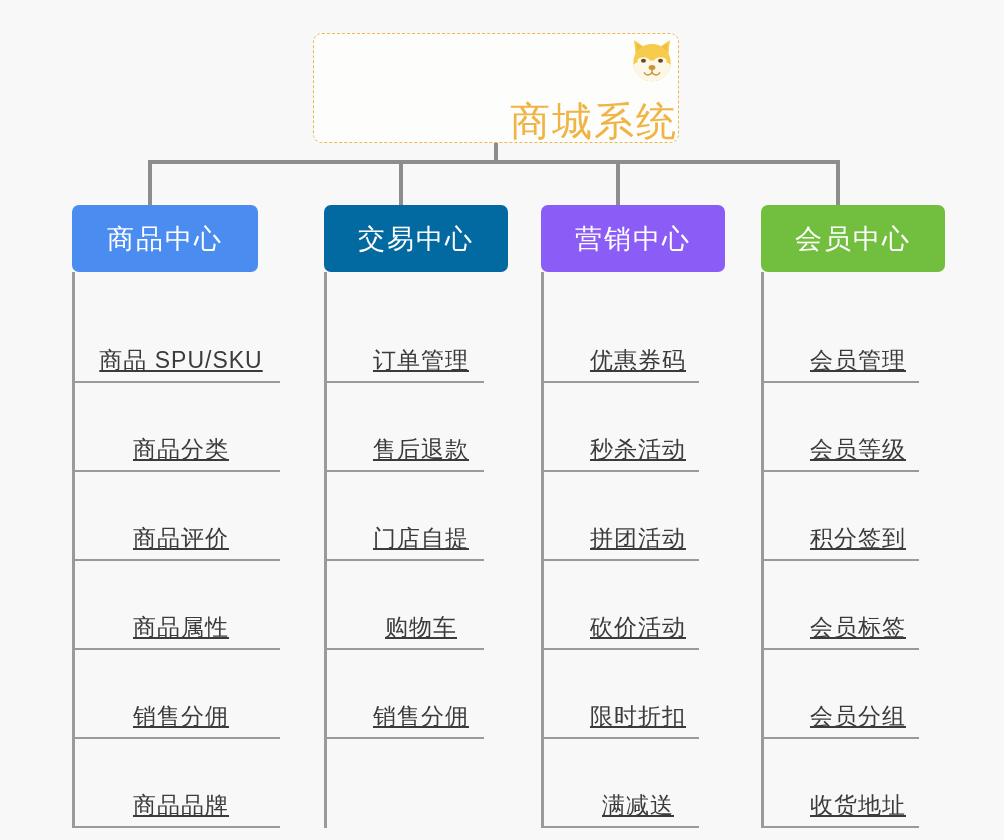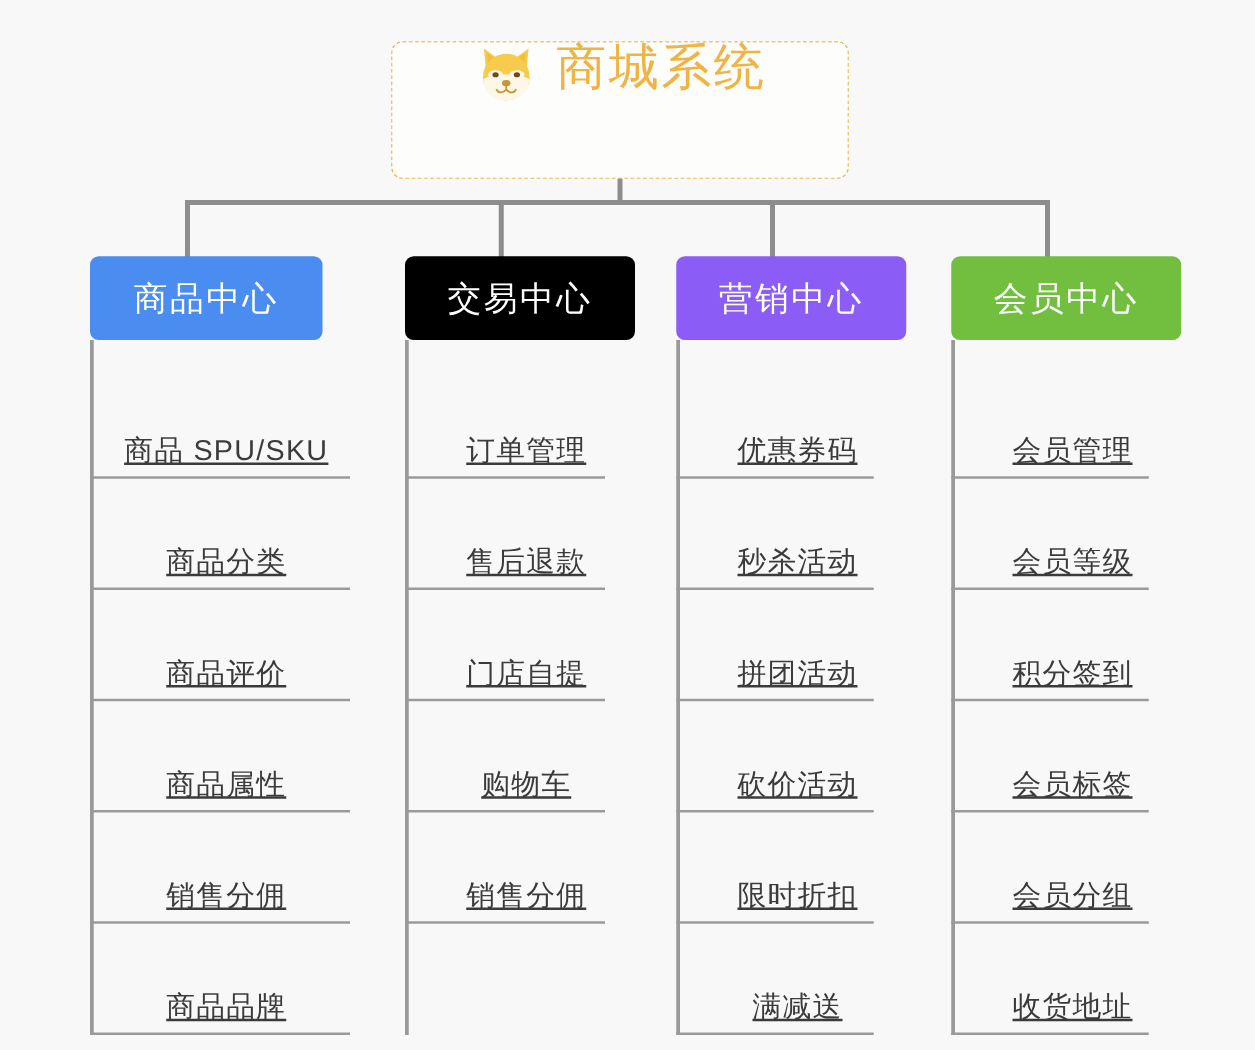--- a/index.html
+++ b/index.html
@@ -12,22 +12,23 @@
   #canvas{position:relative;width:1004px;height:840px;}
 
   
   .root-node{
     position:absolute;
     left:313px;top:33px;width:366px;height:110px;
     box-sizing:border-box;
     background:#FDFDFC;
     border:1px dashed #E9B94F;
     border-radius:9px;
-    display:flex;align-items:flex-start;justify-content:center;
+    display:flex;align-items:flex-end;justify-content:center;
     gap:14px;
+    flex-direction:column;
   }
   .root-icon{width:52px;height:52px;flex:0 0 auto;display:block;}
   .root-title{
     font-size:40px;
     color:#F0B444;
     letter-spacing:2px;
     line-height:1;
     white-space:nowrap;
   }
 
@@ -142,21 +143,21 @@
           <span class="leaf-label">销售分佣</span>
           <div class="leaf-underline" style="width: 208px;"></div>
         </div>
         <div class="leaf">
           <span class="leaf-label">商品品牌</span>
           <div class="leaf-underline" style="width: 208px;"></div>
         </div>
       </div>
     </div>
     <div class="column" style="left: 309px; width: 184px;">
-      <div class="cat-box" style="background: #000000; color: rgb(255, 255, 255); width: 184px;">
+      <div class="cat-box" style="background: #0369a1; color: rgb(255, 255, 255); width: 184px;">
         <span>交易中心</span>
       </div>
       <div class="leaf-wrap">
         <div class="trunk" style="height: 556px;"></div>
         <div class="leaf">
           <span class="leaf-label">订单管理</span>
           <div class="leaf-underline" style="width: 160px;"></div>
         </div>
         <div class="leaf">
           <span class="leaf-label">售后退款</span>

